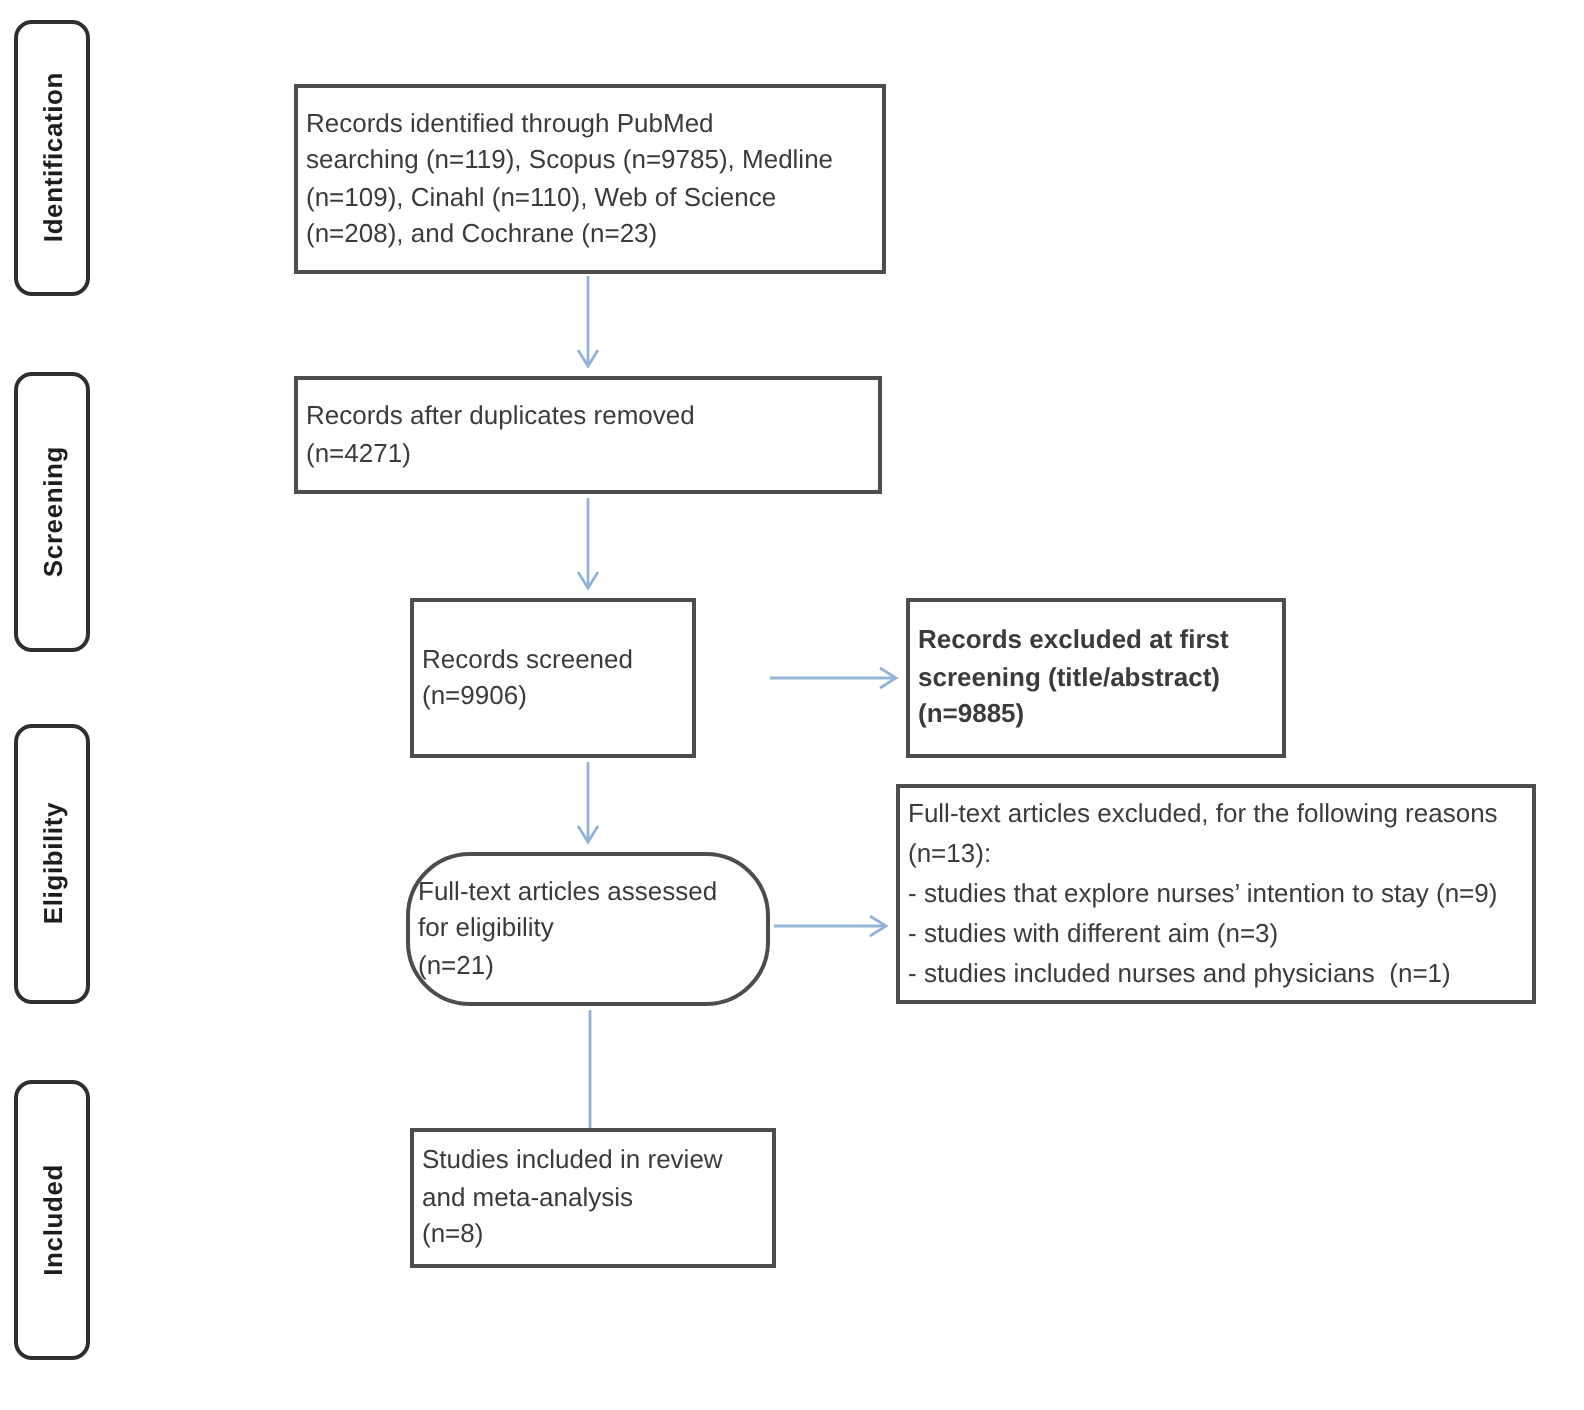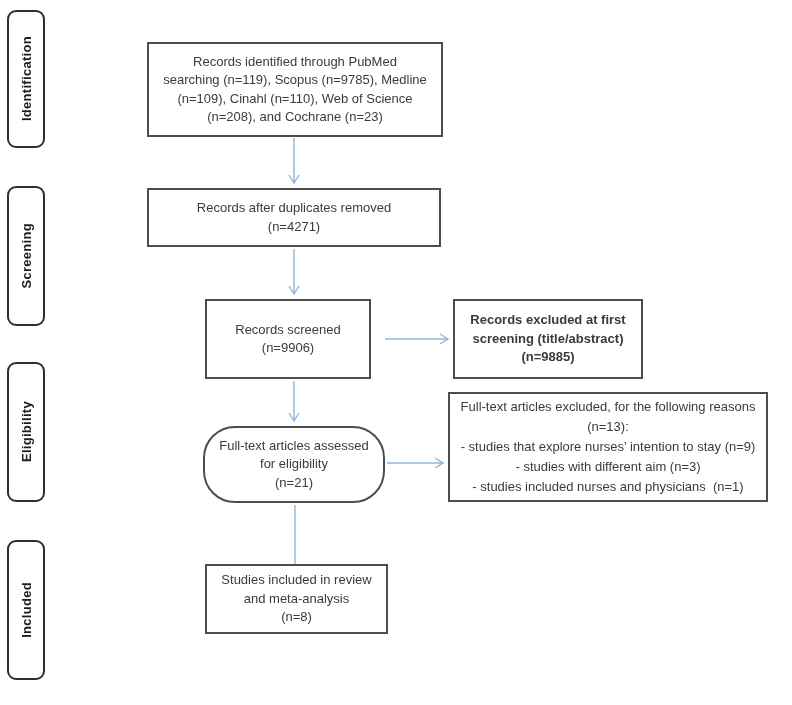--- a/index.html
+++ b/index.html
@@ -56,30 +56,29 @@
   }
 
   
   .box {
     position: absolute;
     border: 2px solid var(--box-border, #4d4d4d);
     background: #ffffff;
     display: flex;
     align-items: center;
     justify-content: center;
-    text-align: center;
     color: var(--text, #3b3b3b);
     font-size: 13px;
     line-height: 18.5px;
   }
   .box-text { white-space: pre-wrap; width: 100%; padding: 2px 4px; }
 
   .box-identified        { left: 147px; top: 42px;  width: 296px; height: 95px; }
   .box-duplicates        { left: 147px; top: 188px; width: 294px; height: 59px; }
-  .box-screened          { left: 205px; top: 299px; width: 166px; height: 80px; }
+  .box-screened          { left: 205px; top: 299px; width: 143px; height: 80px; }
   .box-excluded-first    { left: 453px; top: 299px; width: 190px; height: 80px; font-weight: bold; }
   .box-fulltext          { left: 203px; top: 426px; width: 182px; height: 77px; border-radius: 32px; }
   .box-fulltext-excluded { left: 448px; top: 392px; width: 320px; height: 110px; line-height: 20px; }
   .box-included          { left: 205px; top: 564px; width: 183px; height: 70px; }
 </style>
 </head>
 <body>
 
 <div class="canvas">
 

